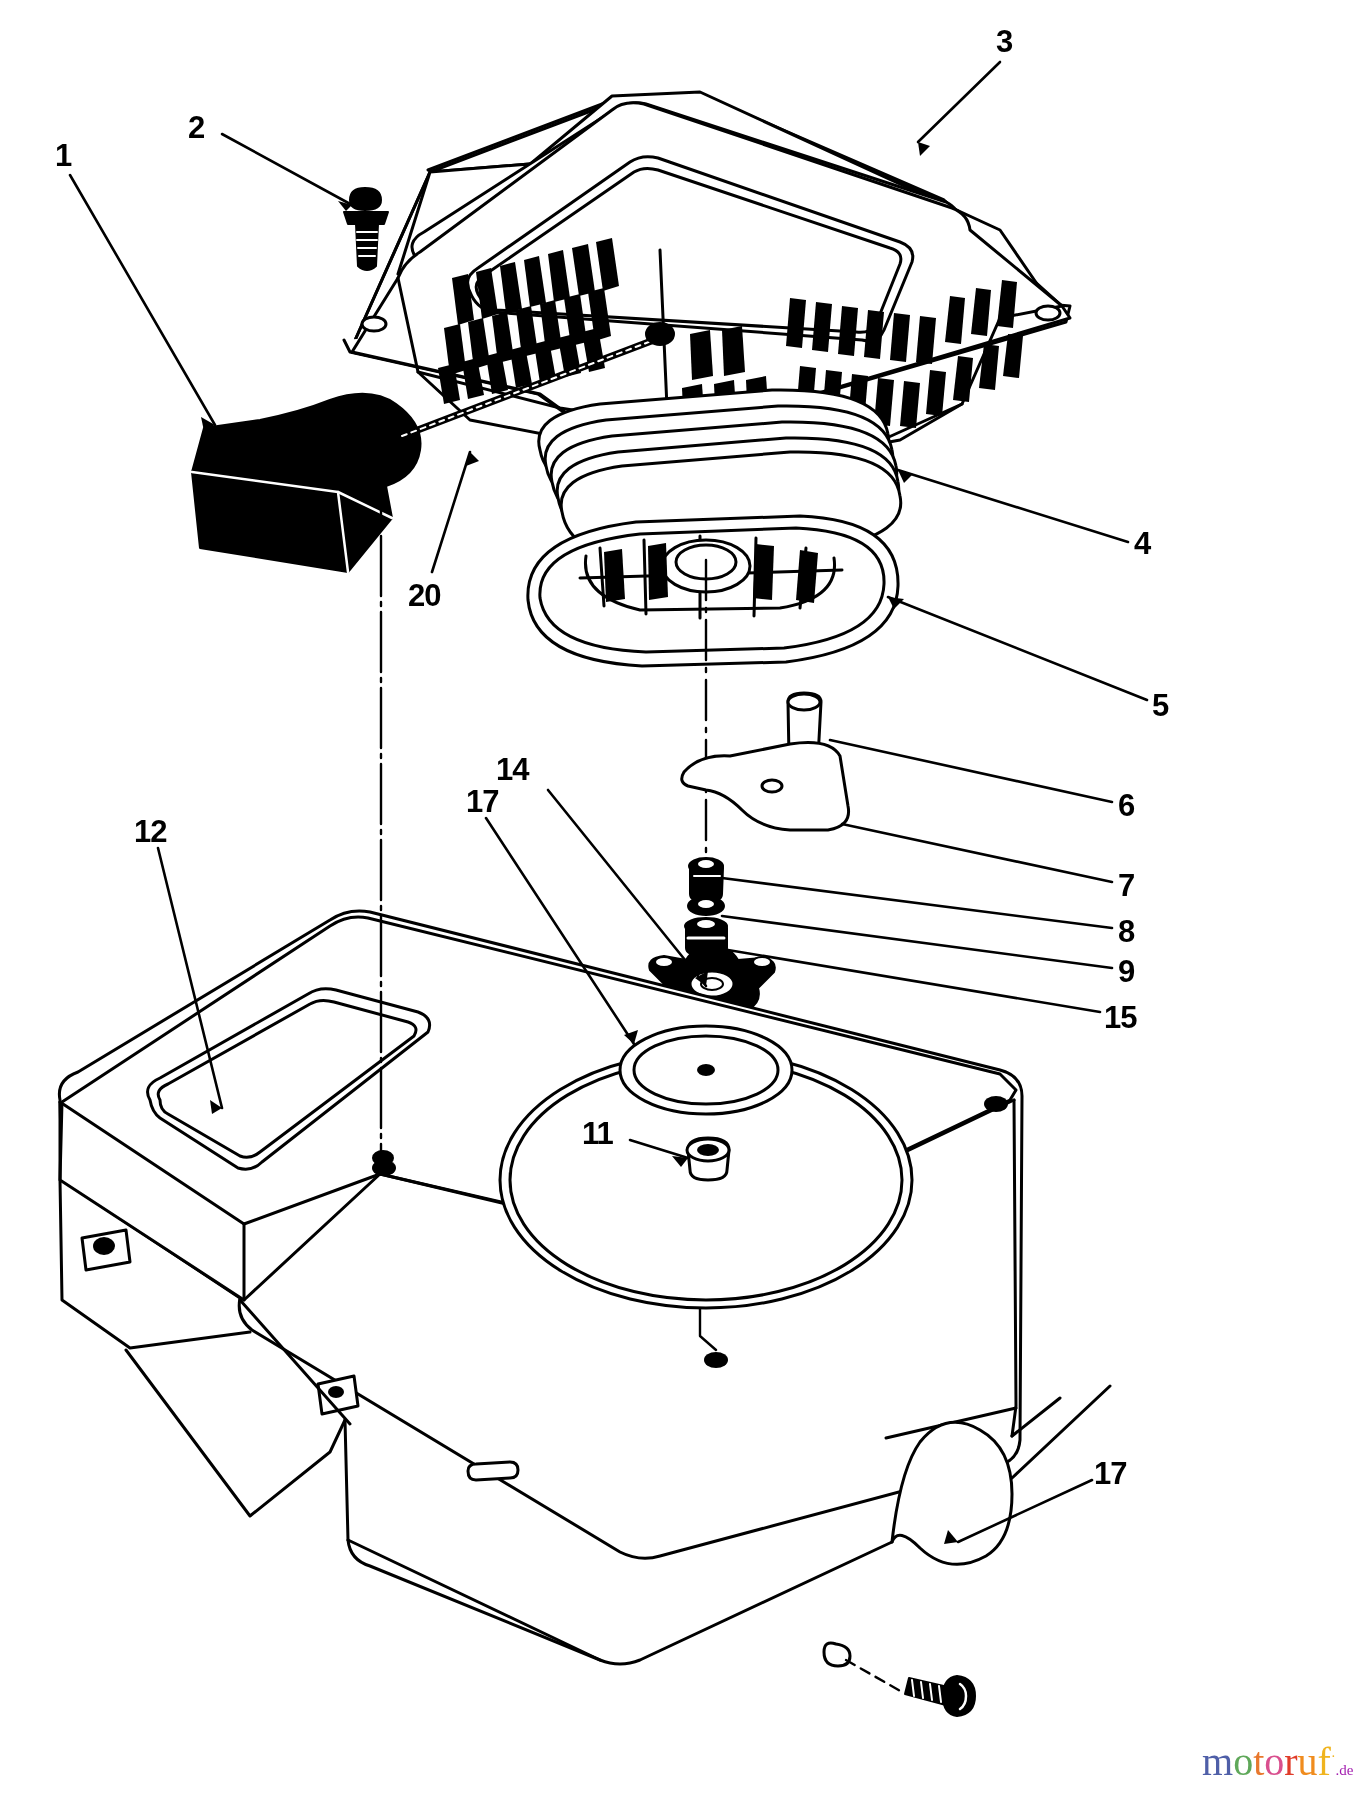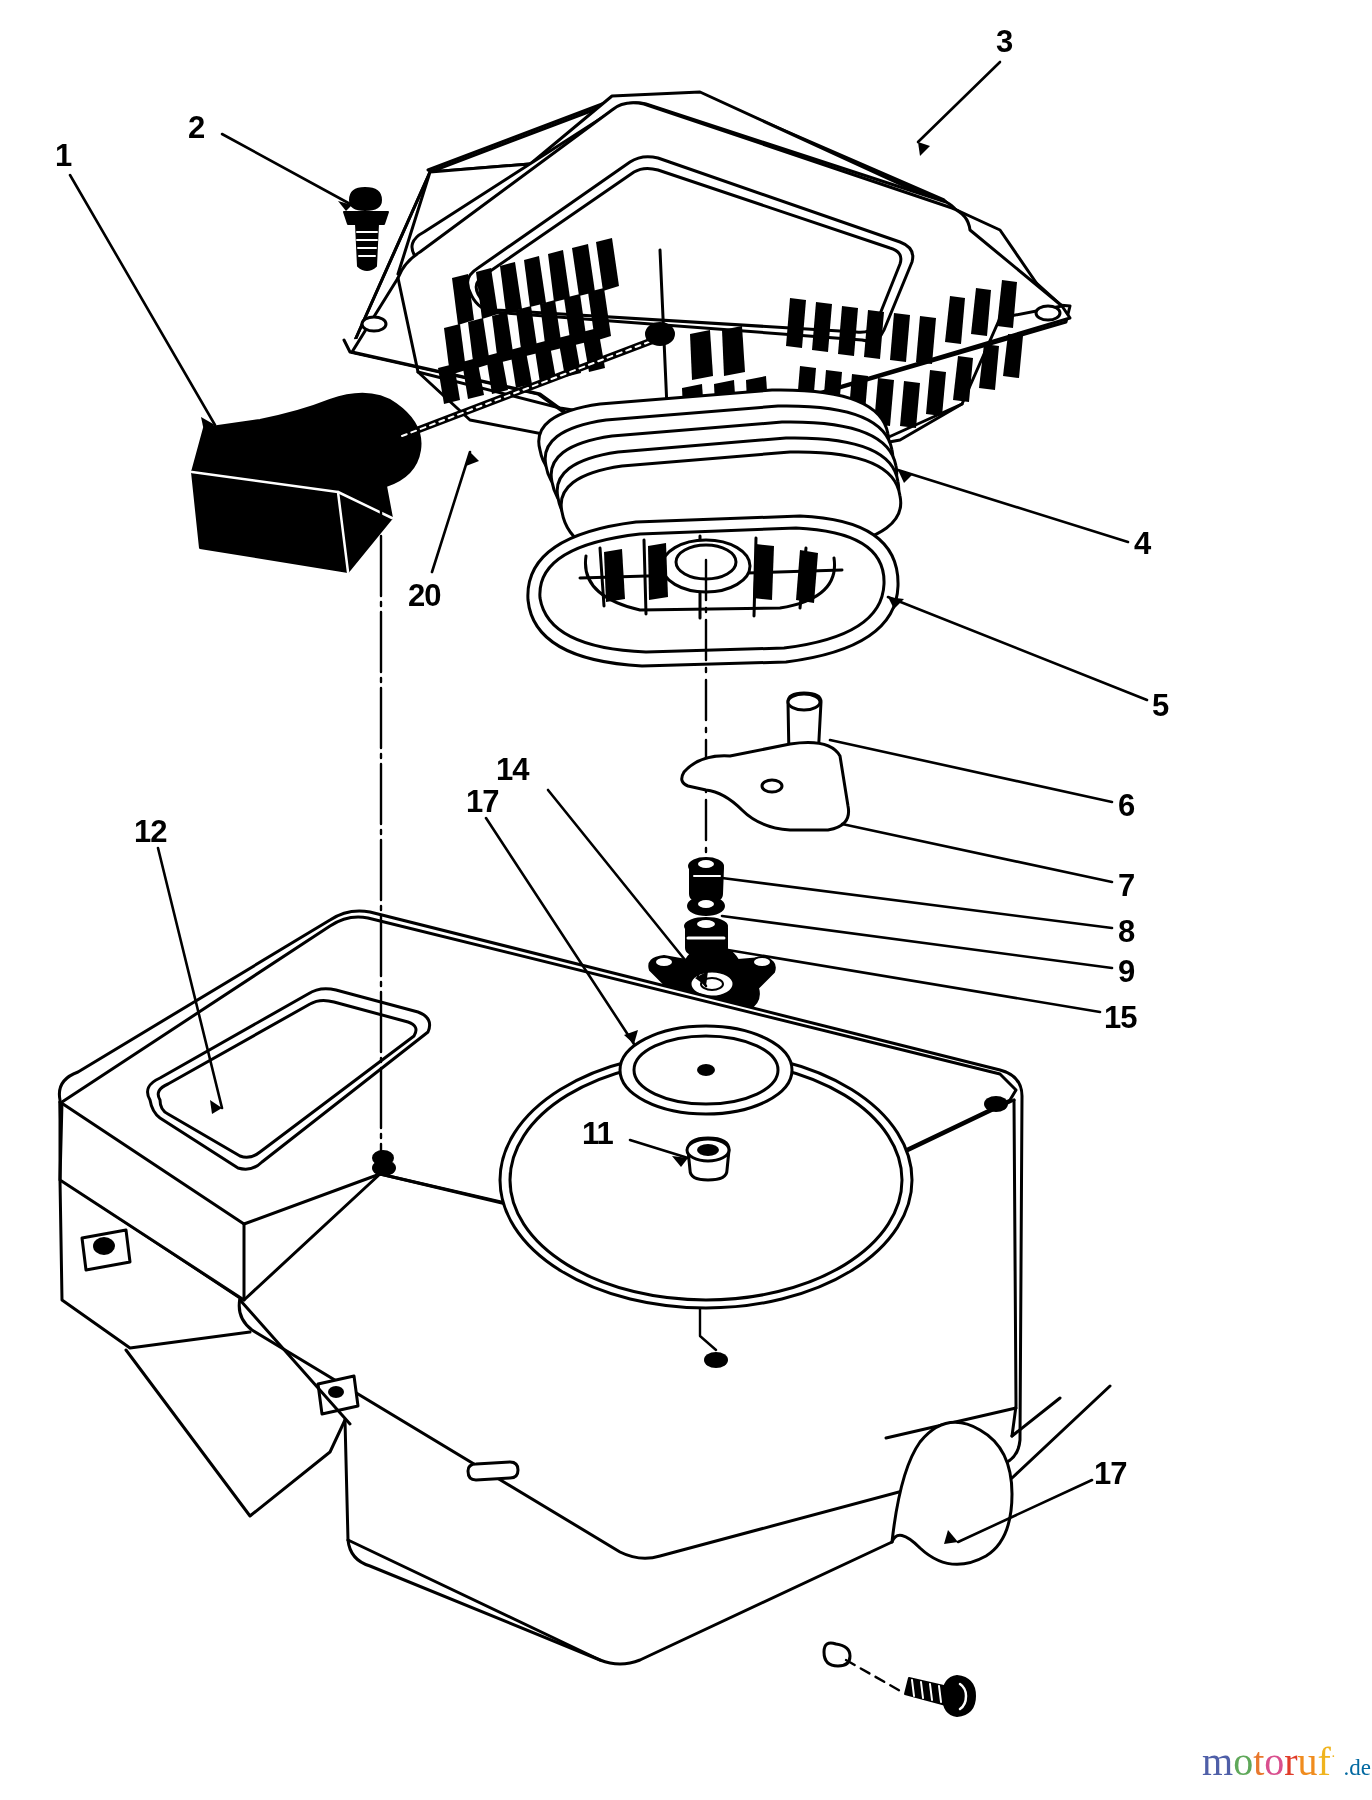--- a/index.html
+++ b/index.html
@@ -20,21 +20,21 @@
   #watermark{
     position:absolute;
     left:1202px; top:1742px;
     font-family:"Liberation Serif",serif;
     font-size:40px;
     line-height:1;
     white-space:nowrap;
     user-select:none;
   }
   #watermark .l{display:inline-block;}
-  #watermark .suffix{font-size:23px;color:#0369a1;margin-left:8px;}
+  #watermark .suffix{font-size:15px;color:#a21caf;}
   .dot{font-size:14px;vertical-align:super;}
 </style>
 </head>
 <body>
 
 <div id="stage">
 
   <svg class="layer" viewBox="0 0 1372 1800">
     <g fill="none" stroke="#000" stroke-width="3" stroke-linecap="round" stroke-linejoin="round">
 

